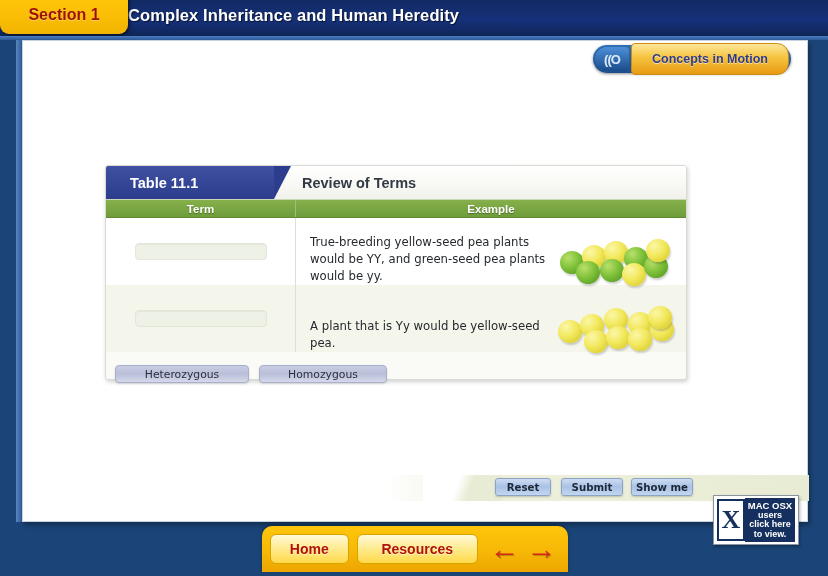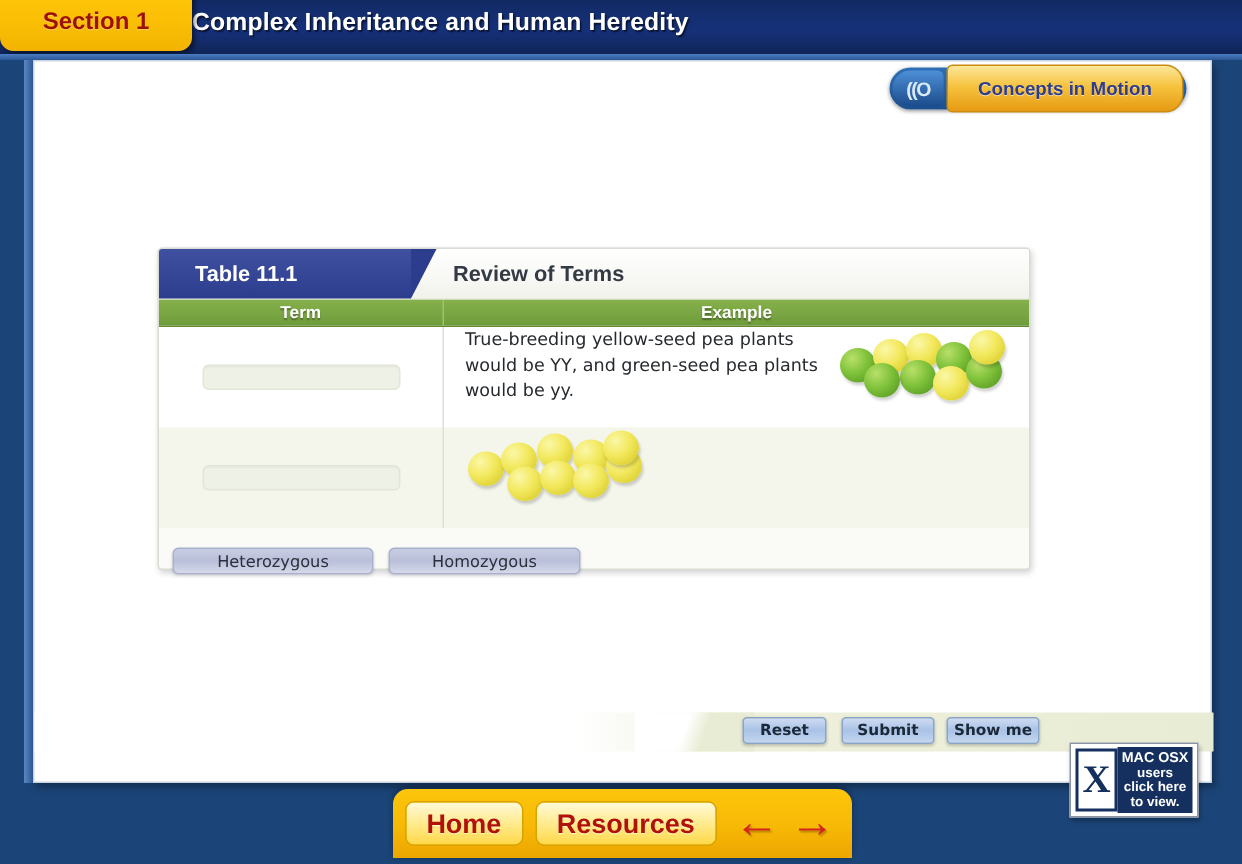--- a/index.html
+++ b/index.html
@@ -174,21 +174,21 @@
   }
   .dropzone {
     width: 132px; height: 17px;
     background: #eef1e6;
     border: 1px solid #e2e6d9;
     border-radius: 4px;
     box-shadow: inset 0 1px 1px rgba(0,0,0,.04);
   }
   .cell-example {
     flex: 1;
-    display: flex; align-items: flex-start;
+    display: flex; align-items: flex-end;
     padding: 0 8px 0 14px;
   }
   .example-text {
     flex: 1 1 auto;
     font-size: 11.7px;
     color: #262a2e;
     line-height: 1.45;
     font-family: "DejaVu Sans", sans-serif;
   }
   .pea-cluster {
@@ -309,21 +309,21 @@
     display: flex; align-items: center;
     padding: 0 8px;
   }
   .nav-btn {
     height: 30px;
     border-radius: 6px;
     background: linear-gradient(to bottom, #fff9d8 0%, #ffeb8e 50%, #ffd94a 100%);
     border: 1px solid #d8a400;
     display: flex; align-items: center; justify-content: center;
     color: #b01208;
-    font-size: 18px; font-weight: bold;
+    font-size: 14px; font-weight: bold;
     text-shadow: 0 1px 0 rgba(255,255,255,.6);
     padding: 0 10px;
     margin-right: 8px;
   }
   #nav-home { width: 80px; }
   #nav-resources { width: 124px; }
   .nav-arrow {
     width: 38px; height: 30px;
     display: flex; align-items: center; justify-content: center;
     color: #d4261c;
@@ -379,20 +379,21 @@
             <div class="pea green" style="left:20px; top:24px;"></div>
           </div>
         </div>
       </div>
 
       <div class="tbl-row alt">
         <div class="cell-term">
           <div class="dropzone"></div>
         </div>
         <div class="cell-example">
+          <div class="example-text">A plant that is Yy would be yellow-seed pea.</div>
           <div class="pea-cluster">
             <div class="pea yellow" style="left:2px;  top:16px;"></div>
             <div class="pea yellow" style="left:24px; top:10px;"></div>
             <div class="pea yellow" style="left:28px; top:26px;"></div>
             <div class="pea yellow" style="left:48px; top:4px;"></div>
             <div class="pea yellow" style="left:50px; top:22px;"></div>
             <div class="pea yellow" style="left:72px; top:8px;"></div>
             <div class="pea yellow" style="left:72px; top:24px;"></div>
             <div class="pea yellow" style="left:94px; top:14px;"></div>
             <div class="pea yellow" style="left:92px; top:2px;"></div>

